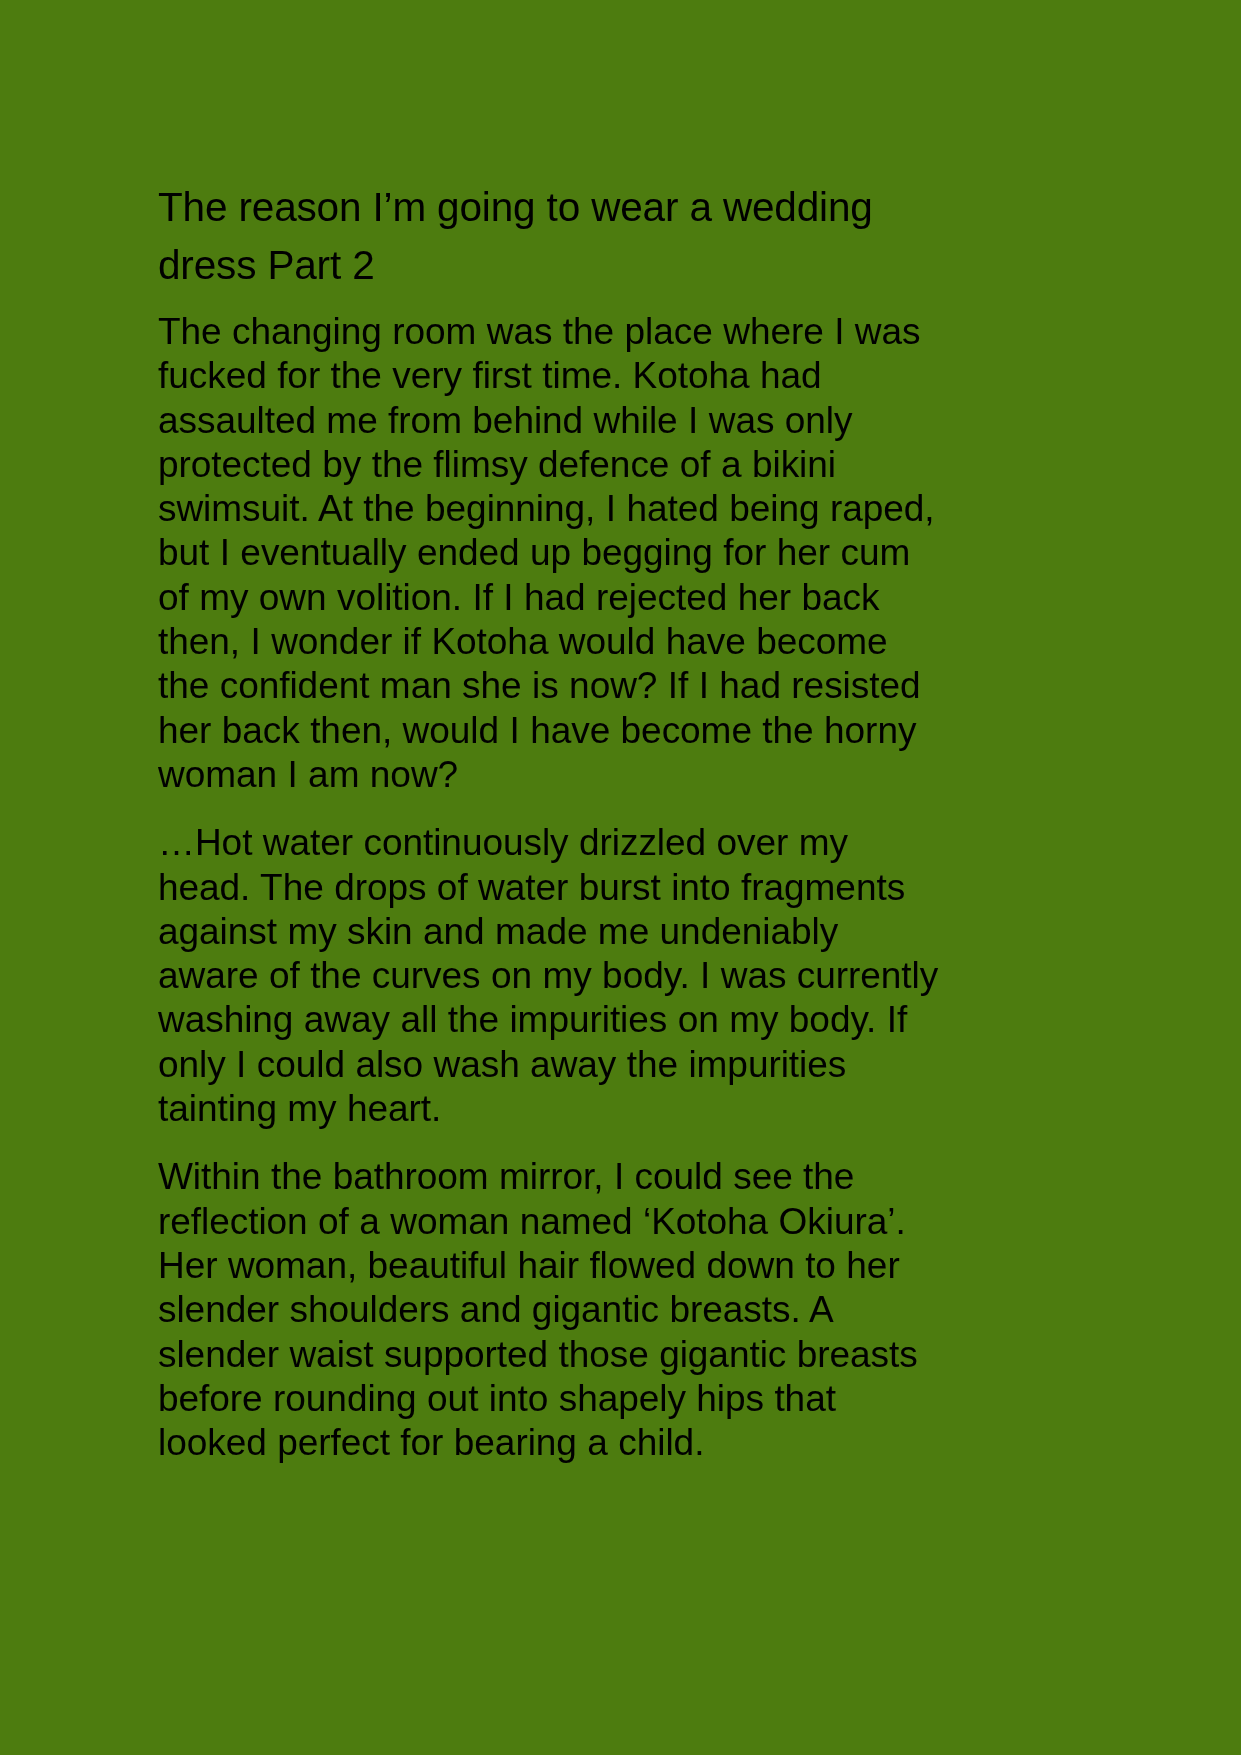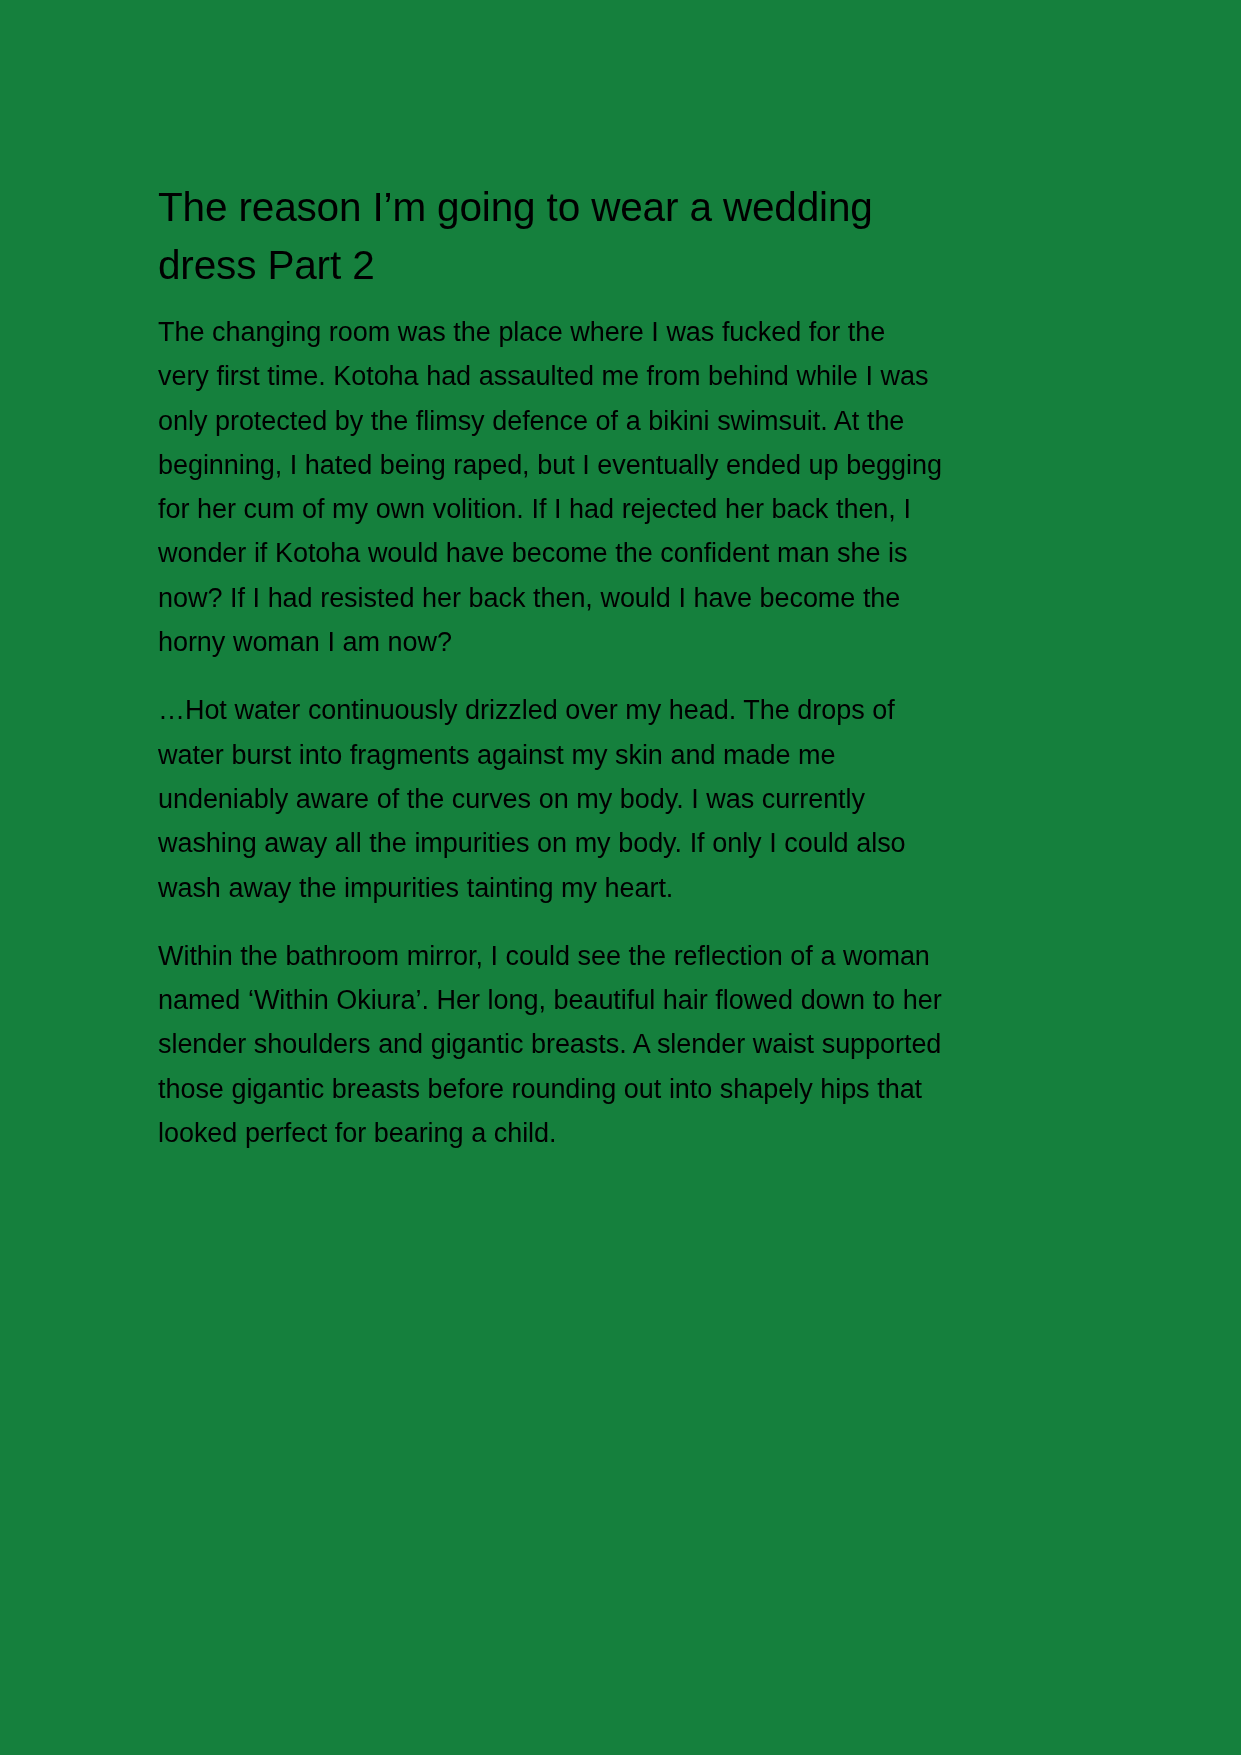--- a/index.html
+++ b/index.html
@@ -12,55 +12,55 @@
     height: 1755px;
     overflow: hidden;
     font-family: "Liberation Sans", "DejaVu Sans", sans-serif;
     color: #000000;
     -webkit-font-smoothing: antialiased;
   }
   .page {
     position: relative;
     width: 1241px;
     height: 1755px;
-    background: #15803d;
+    background: #4d7c0f;
     box-sizing: border-box;
   }
   .content {
     position: absolute;
     left: 158px;
     top: 178px;
     width: 796px;
   }
   .doc-title {
     font-size: 40.5px;
     line-height: 58px;
     font-weight: 400;
     letter-spacing: -0.15px;
     margin: 0 0 16px 0;
     color: #000000;
     font-family: "Liberation Sans", "DejaVu Sans", sans-serif;
   }
   .para {
-    font-size: 27px;
+    font-size: 37px;
     line-height: 44.3px;
     font-weight: 400;
     margin: 0 12px 24px 0;
     letter-spacing: -0.05px;
     text-align: left;
     color: #000000;
     word-spacing: 0.2px;
   }
   .para:last-child {
     margin-bottom: 0;
   }
 </style>
 </head>
 <body>
 
 <div class="page">
   <div class="content">
     <h1 class="doc-title">The reason I’m going to wear a wedding dress Part 2</h1>
     <p class="para">The changing room was the place where I was fucked for the very first time. Kotoha had assaulted me from behind while I was only protected by the flimsy defence of a bikini swimsuit. At the beginning, I hated being raped, but I eventually ended up begging for her cum of my own volition. If I had rejected her back then, I wonder if Kotoha would have become the confident man she is now? If I had resisted her back then, would I have become the horny woman I am now?</p>
     <p class="para">…Hot water continuously drizzled over my head. The drops of water burst into fragments against my skin and made me undeniably aware of the curves on my body. I was currently washing away all the impurities on my body. If only I could also wash away the impurities tainting my heart.</p>
-    <p class="para">Within the bathroom mirror, I could see the reflection of a woman named ‘Within Okiura’. Her long, beautiful hair flowed down to her slender shoulders and gigantic breasts. A slender waist supported those gigantic breasts before rounding out into shapely hips that looked perfect for bearing a child.</p>
+    <p class="para">Within the bathroom mirror, I could see the reflection of a woman named ‘Kotoha Okiura’. Her woman, beautiful hair flowed down to her slender shoulders and gigantic breasts. A slender waist supported those gigantic breasts before rounding out into shapely hips that looked perfect for bearing a child.</p>
   </div>
 </div>
 
 </body></html>

